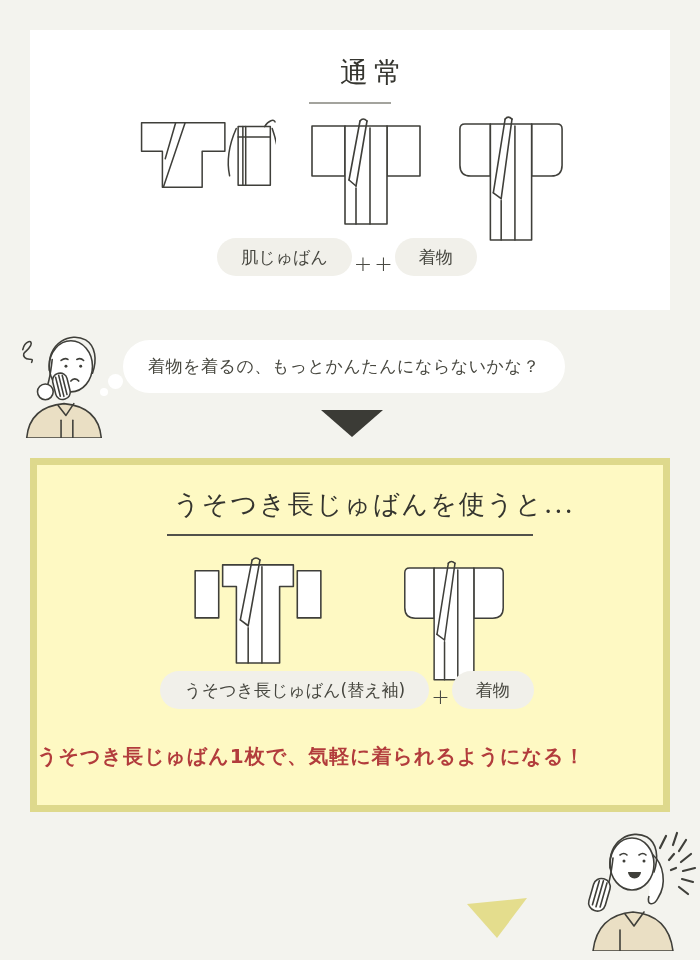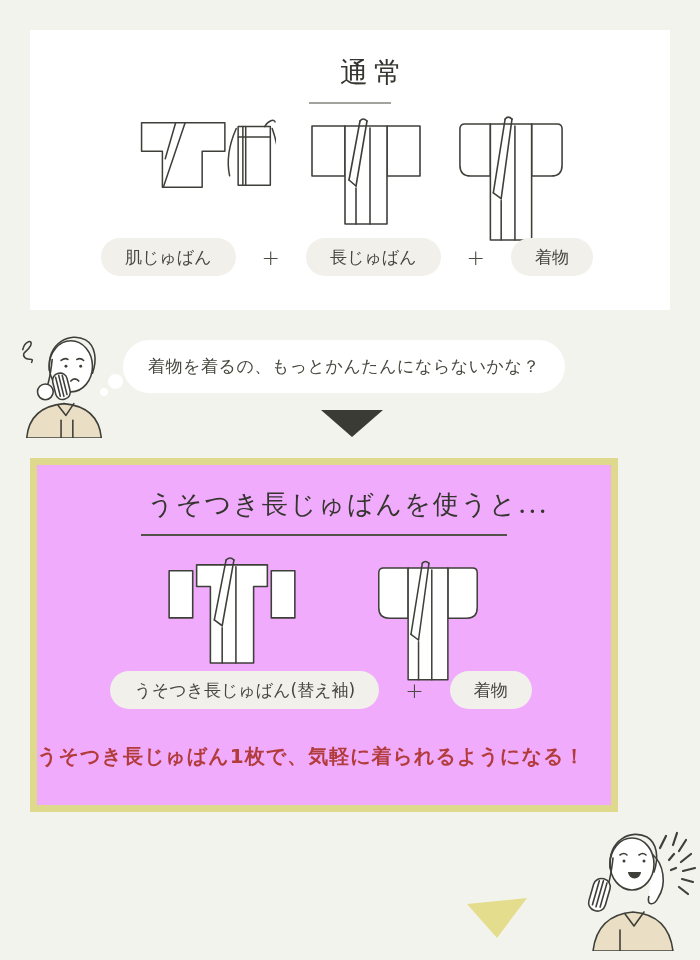--- a/index.html
+++ b/index.html
@@ -22,21 +22,21 @@
   .underline-short {
     width:82px; height:2px; background:#a3a39d; margin:10px auto 0;
   }
   .illust-row {
     position:absolute; left:0; right:0; display:flex;
     justify-content:center; align-items:flex-start;
   }
   .card-normal .illust-row { top:86px; gap:34px; }
   .pill-row {
     position:absolute; left:0; right:6px; display:flex;
-    justify-content:center; align-items:center; gap:26px;
+    justify-content:center; align-items:flex-end; gap:2px;
   }
   .card-normal .pill-row { top:208px; }
   .pill {
     background:#f1f0ea; border-radius:20px; height:38px; line-height:38px;
     padding:0 24px; font-size:17px; color:#46463f; white-space:nowrap;
   }
   .plus { font-size:22px; font-weight:300; color:#4a4a43; }
   
   .question-zone { position:absolute; left:0; top:310px; width:700px; height:148px; }
   .woman-worried { position:absolute; left:14px; top:20px; }
@@ -49,22 +49,22 @@
   .thought-dot { position:absolute; background:#ffffff; border-radius:50%; }
   .thought-dot.big   { left:108px; top:64px; width:15px; height:15px; }
   .thought-dot.small { left:100px; top:78px; width:8px;  height:8px; }
   .down-arrow {
     position:absolute; left:321px; top:100px; width:0; height:0;
     border-left:31px solid transparent; border-right:31px solid transparent;
     border-top:27px solid #3b3b36;
   }
   
   .card-uso {
-    position:absolute; left:30px; top:458px; width:588px; height:354px;
-    background:#f0abfc; border:7px solid #ded98c;
+    position:absolute; left:30px; top:458px; width:640px; height:354px;
+    background:#fef9c3; border:7px solid #ded98c;
   }
   .card-uso .serif-title { padding-top:22px; font-size:26px; letter-spacing:2px; }
   .underline-long {
     width:366px; height:2px; background:#52524b; margin:12px auto 0;
   }
   .card-uso .illust-row { top:92px; gap:78px; }
   .card-uso .pill-row { top:206px; }
   .highlight-text {
     position:absolute; left:0; right:0; top:278px;
     text-align:left; font-size:20px; font-weight:bold;
@@ -130,21 +130,20 @@
         <path class="ln" d="M57,3 L46,84"></path>
         <path class="ln" d="M38,78 L46,84"></path>
         <line class="ln" x1="46" y1="86" x2="46" y2="126"></line>
         <line class="ln" x1="60" y1="10" x2="60" y2="126"></line>
       </svg>
     </div>
 
     <div class="pill-row">
       <span class="pill">肌じゅばん</span>
       <span class="plus">+</span>
-      <span class="pill">長じゅばん</span>
       <span class="plus">+</span>
       <span class="pill">着物</span>
     </div>
   </div>
 
   <div class="question-zone">
     <svg class="woman-worried" width="100" height="108" viewBox="0 0 100 110">
       <path class="ln" d="M8,20 C10,11 19,9 16,16 C13,22 6,23 10,28 C13,32 20,27 17,33"></path>
       <path class="tan" d="M12,110 C14,88 28,77 50,75 C72,77 86,88 88,110 Z"></path>
       <path class="ln" d="M44,77 L52,87 L60,75"></path>

